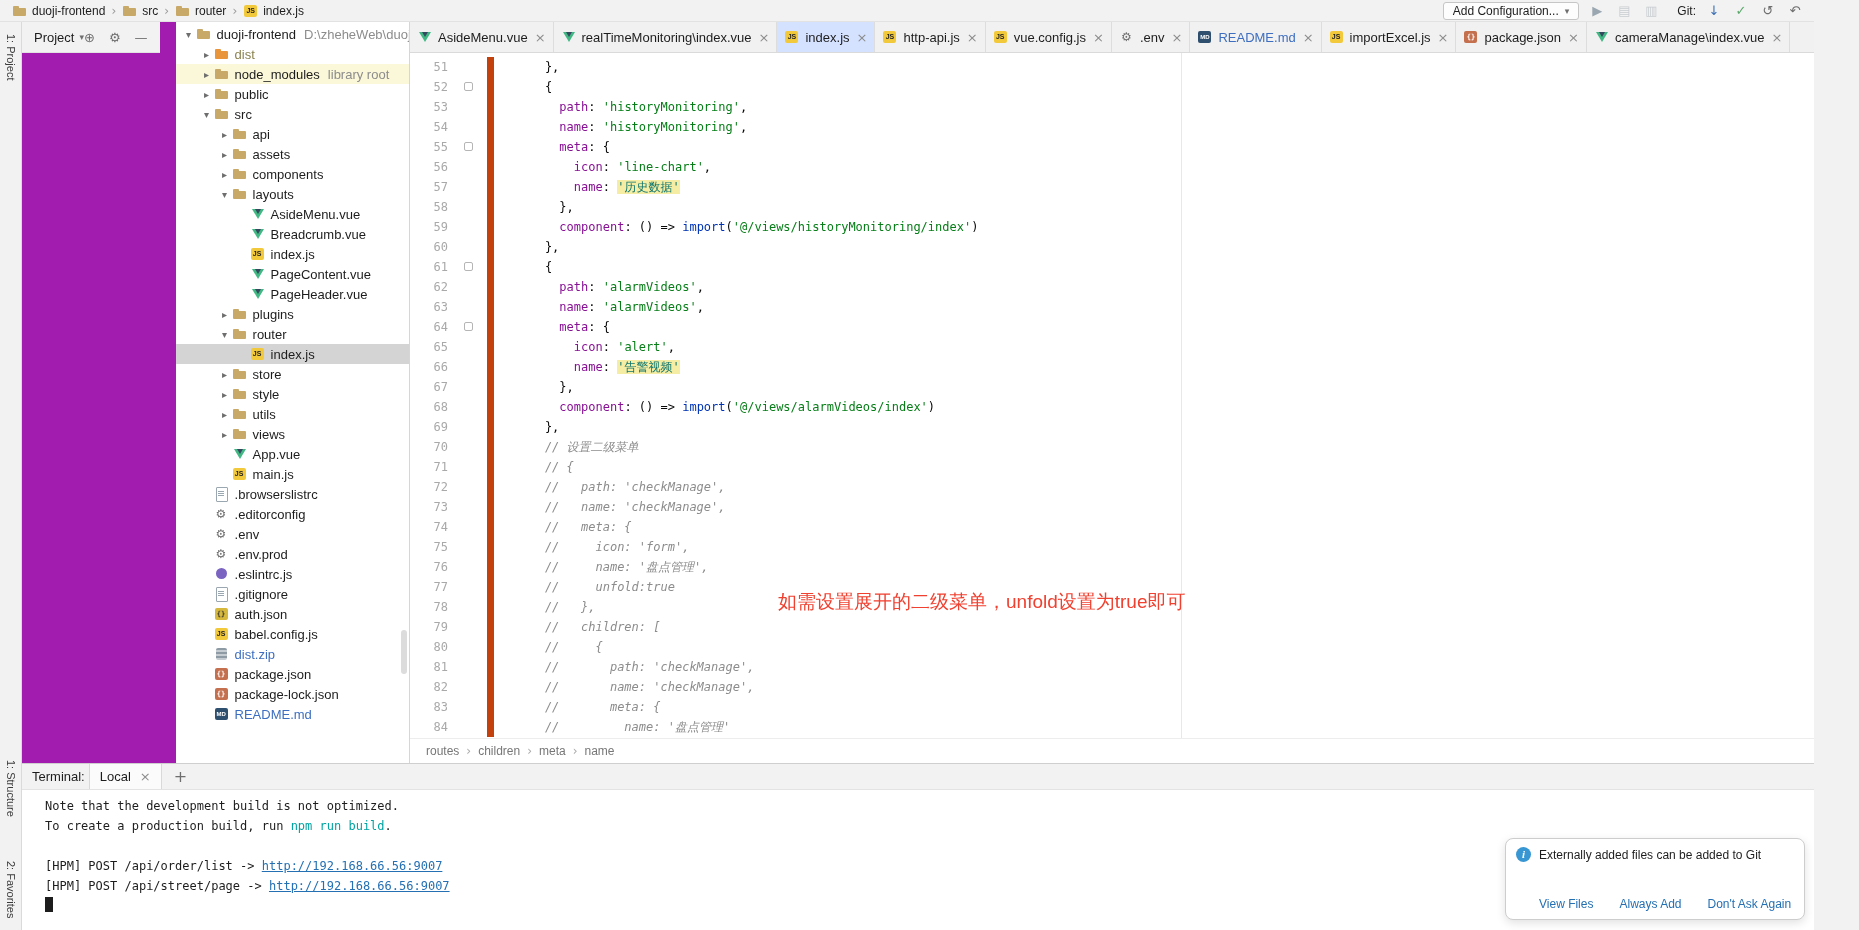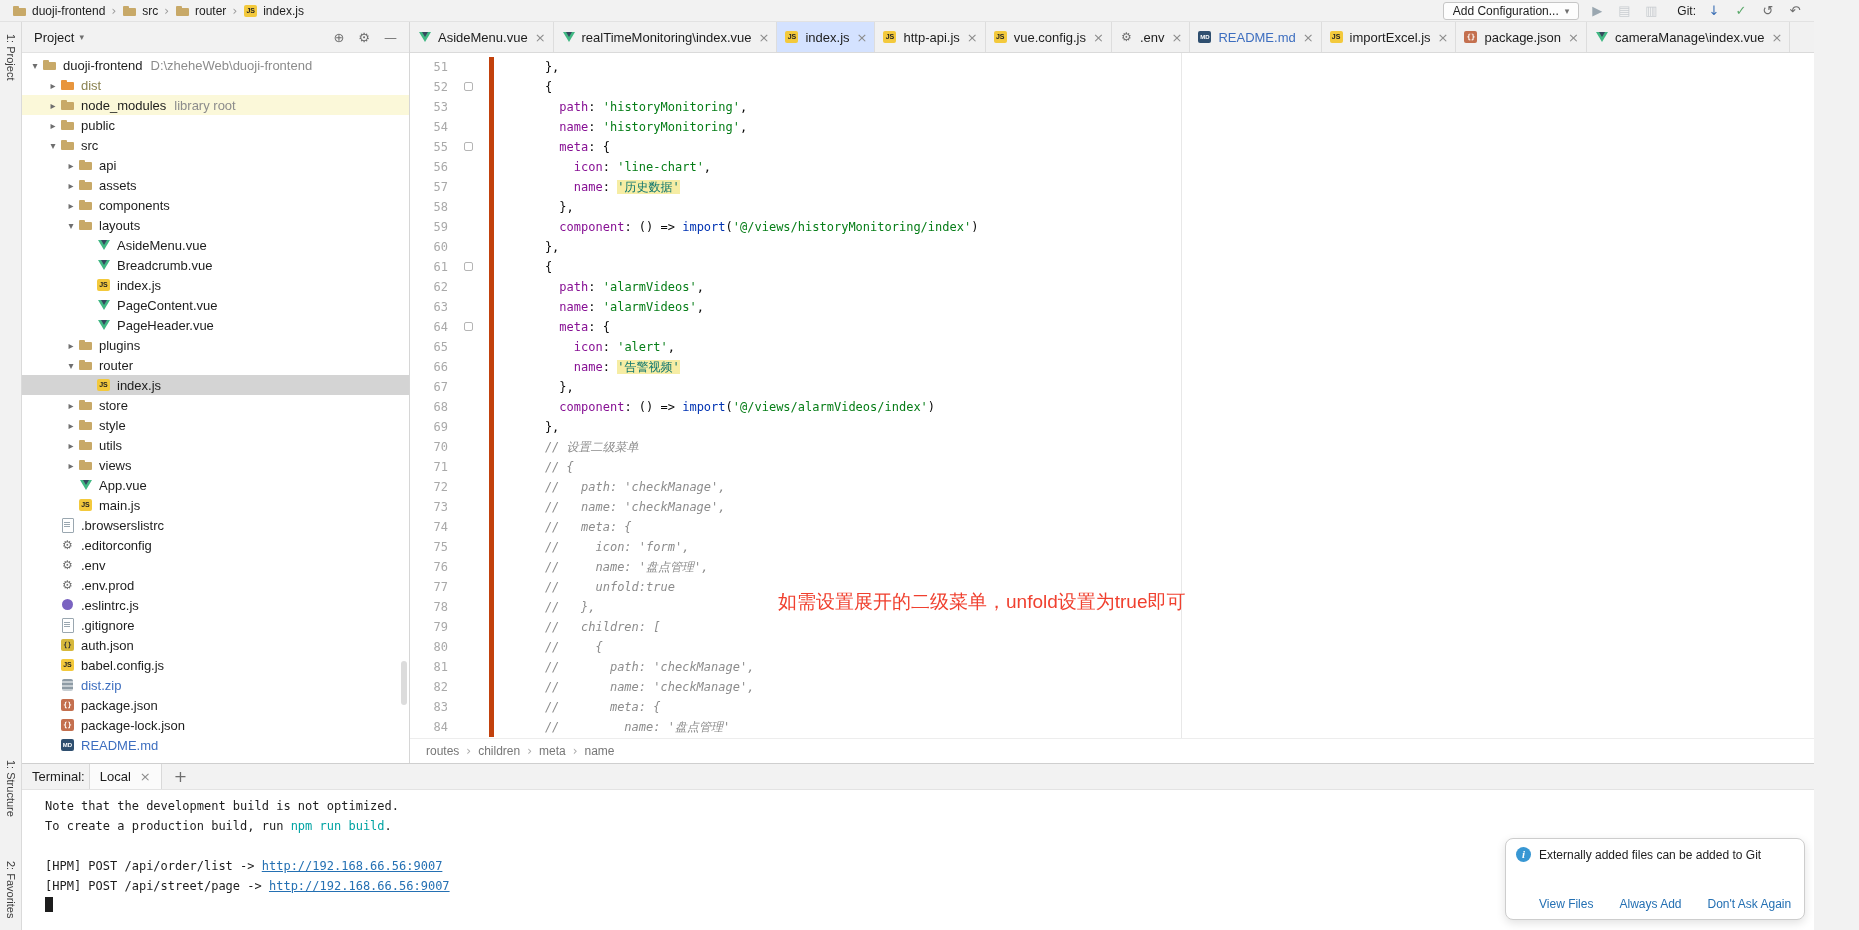--- a/index.html
+++ b/index.html
@@ -27,21 +27,21 @@
   .stripe { width:22px; flex:none; background:#F2F2F2; border-right:1px solid #DADADA; display:flex; flex-direction:column; align-items:center; }
   .vlabel { writing-mode:vertical-rl; font-size:11px; color:#3C3C3C; white-space:nowrap; cursor:default; }
   .vlabel.proj { margin-top:12px; }
   .stripe-spacer { flex:1; }
   .vlabel.struct { margin-bottom:44px; }
   .vlabel.fav { margin-bottom:12px; }
   .content { flex:1; display:flex; flex-direction:column; min-width:0; }
   .upper { height:741px; flex:none; display:flex; min-width:0; }
 
   
-  .ppanel { width:388px; flex:none; background:#a21caf; border-right:1px solid #D6D6D6; display:flex; flex-direction:column; }
+  .ppanel { width:388px; flex:none; background:#a21caf; border-right:1px solid #D6D6D6; display:flex; flex-direction:row;gap:16px; }
   .pp-header { height:31px; flex:none; display:flex; align-items:center; padding:0 12px; background:#F2F2F2; border-bottom:1px solid #E2E2E2; }
   .pp-title { font-size:13px; display:flex; align-items:center; gap:5px; }
   .pp-icons { margin-left:auto; display:flex; gap:14px; color:#6E6E6E; font-size:13px; }
   .pp-icons span { cursor:pointer; }
   .tree { flex:1; position:relative; overflow:hidden; background:#FFF; padding-top:2px; font-size:13px; }
   .trow { height:20px; display:flex; align-items:center; white-space:nowrap; cursor:default; }
   .trow.sel { background:#D4D4D4; }
   .trow.hl { background:#FBF8D9; }
   .tind { flex:none; display:inline-block; }
   .tch { width:14px; flex:none; text-align:center; color:#6E6E6E; font-size:10px; }
@@ -72,21 +72,21 @@
   .editor { flex:1; display:flex; flex-direction:column; min-width:0; background:#FFF; }
   .tabbar { height:31px; flex:none; display:flex; align-items:stretch; background:#F1F1F1; border-bottom:1px solid #DADADA; overflow:hidden; }
   .tab { display:flex; align-items:center; gap:5px; padding:0 7px; border-right:1px solid #DDD; font-size:13px; cursor:pointer; }
   .tab.active { background:#D4E2FF; }
   .tab-close { color:#8C8C8C; font-size:13px; margin-left:2px; cursor:pointer; }
   .tab-label.vcs-blue { color:#3D6EBF; }
   .editor-body { flex:1; position:relative; background:#FFF; overflow:hidden; }
   .guide { position:absolute; left:771px; top:0; bottom:0; width:1px; background:#E8E8E8; z-index:0; }
   #code-lines { position:relative; z-index:1; padding-top:4px; }
   .cl { display:flex; height:20px; }
-  .gut { width:84px; flex:none; display:flex; border-right:5px solid #c2410c; }
+  .gut { width:84px; flex:none; display:flex; border-right:7px solid #c2410c; }
   .lnum { width:38px; text-align:right; color:#A9A9A9; font:12px/20px "DejaVu Sans Mono",monospace; cursor:pointer; }
   .foldc { flex:1; position:relative; }
   .foldsq { position:absolute; left:16px; top:5px; width:9px; height:9px; background:#FFF; border:1px solid #B5B5B5; border-radius:2px; cursor:pointer; }
   .ltxt { white-space:pre; font:12px/20px "DejaVu Sans Mono",monospace; padding-left:22px; color:#080808; }
   .tok-p  { color:#080808; }
   .tok-k  { color:#871094; }
   .tok-s  { color:#067D17; }
   .tok-kw { color:#0033B3; }
   .tok-c  { color:#8C8C8C; font-style:italic; }
   .tok-hl { color:#0f766e; background:#F6EDA4; }

